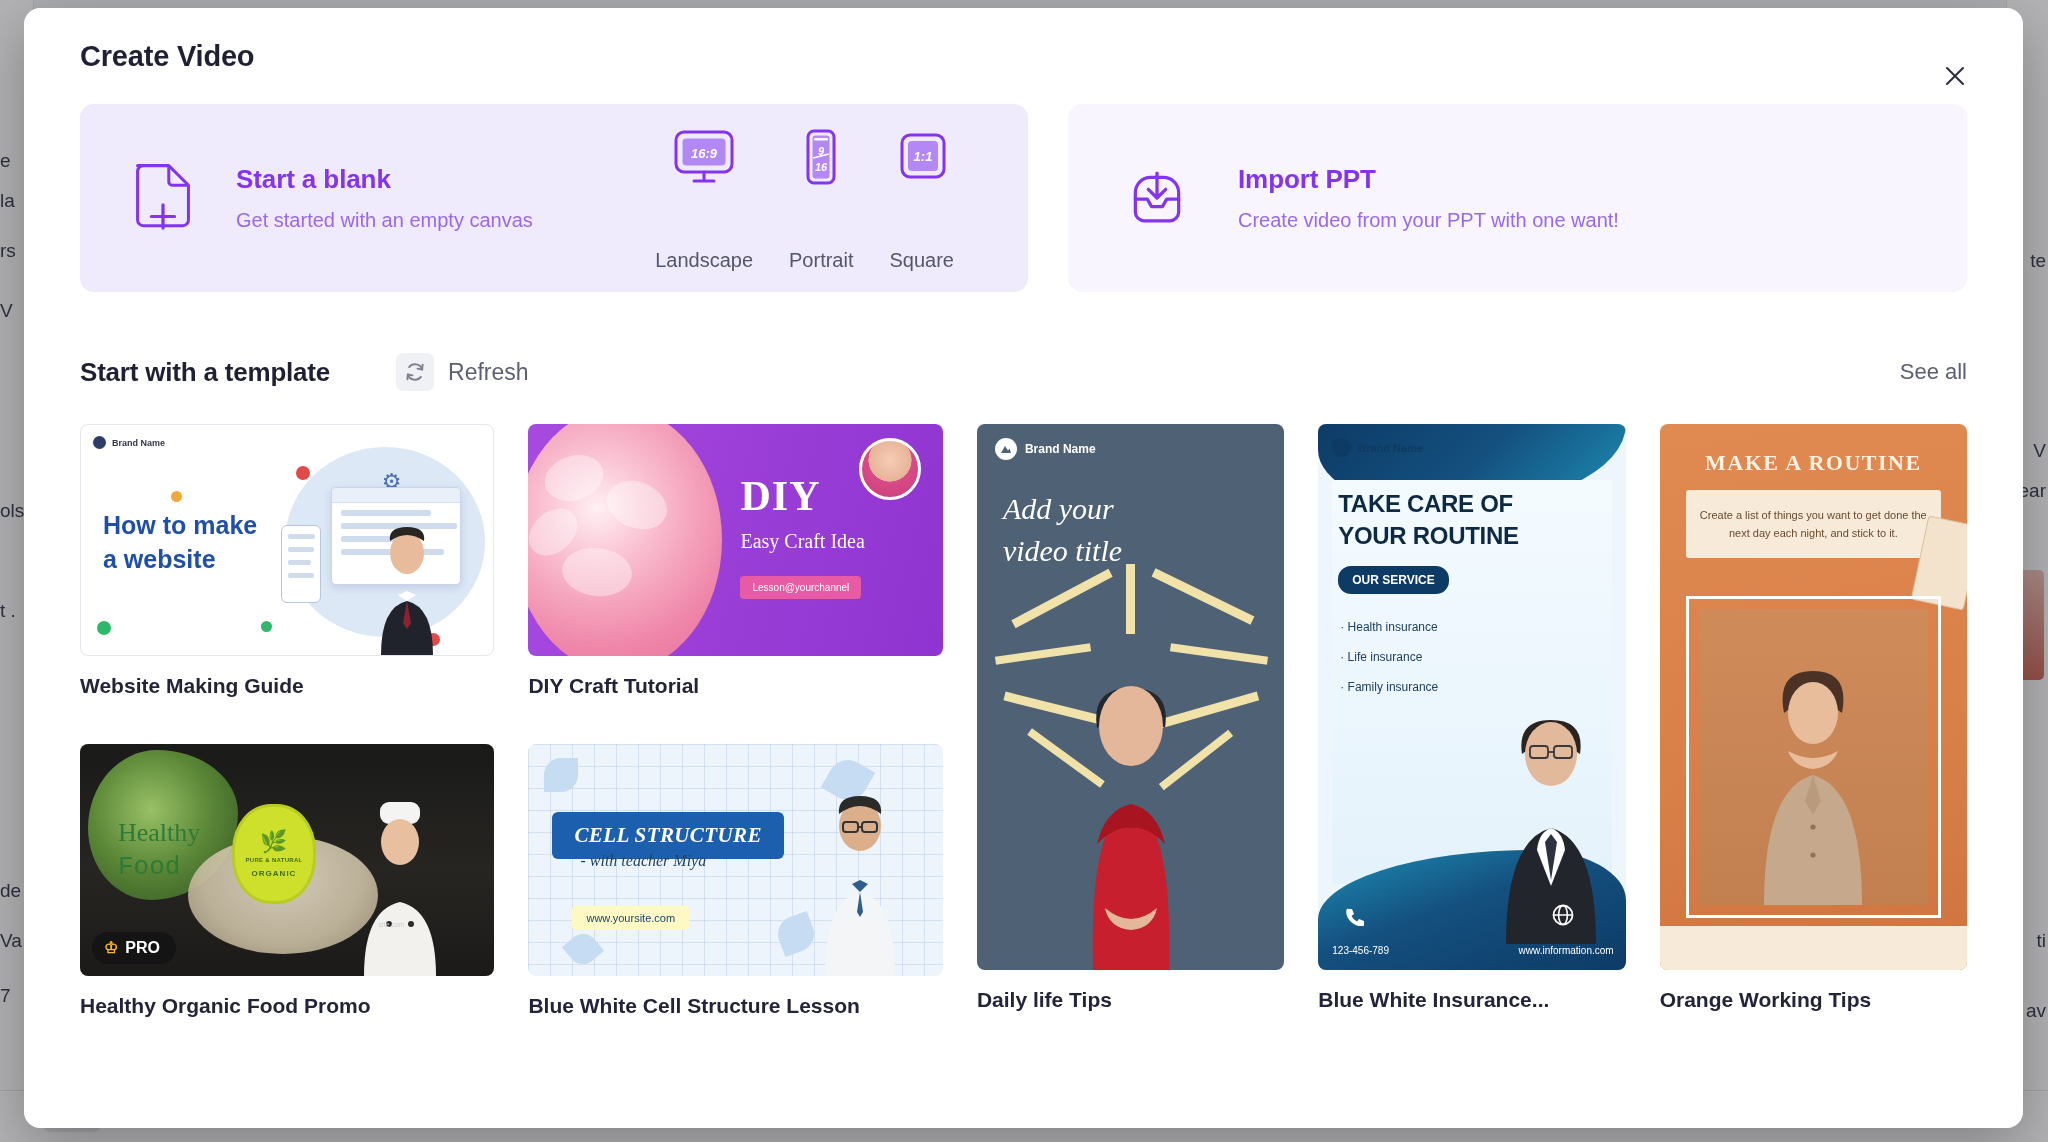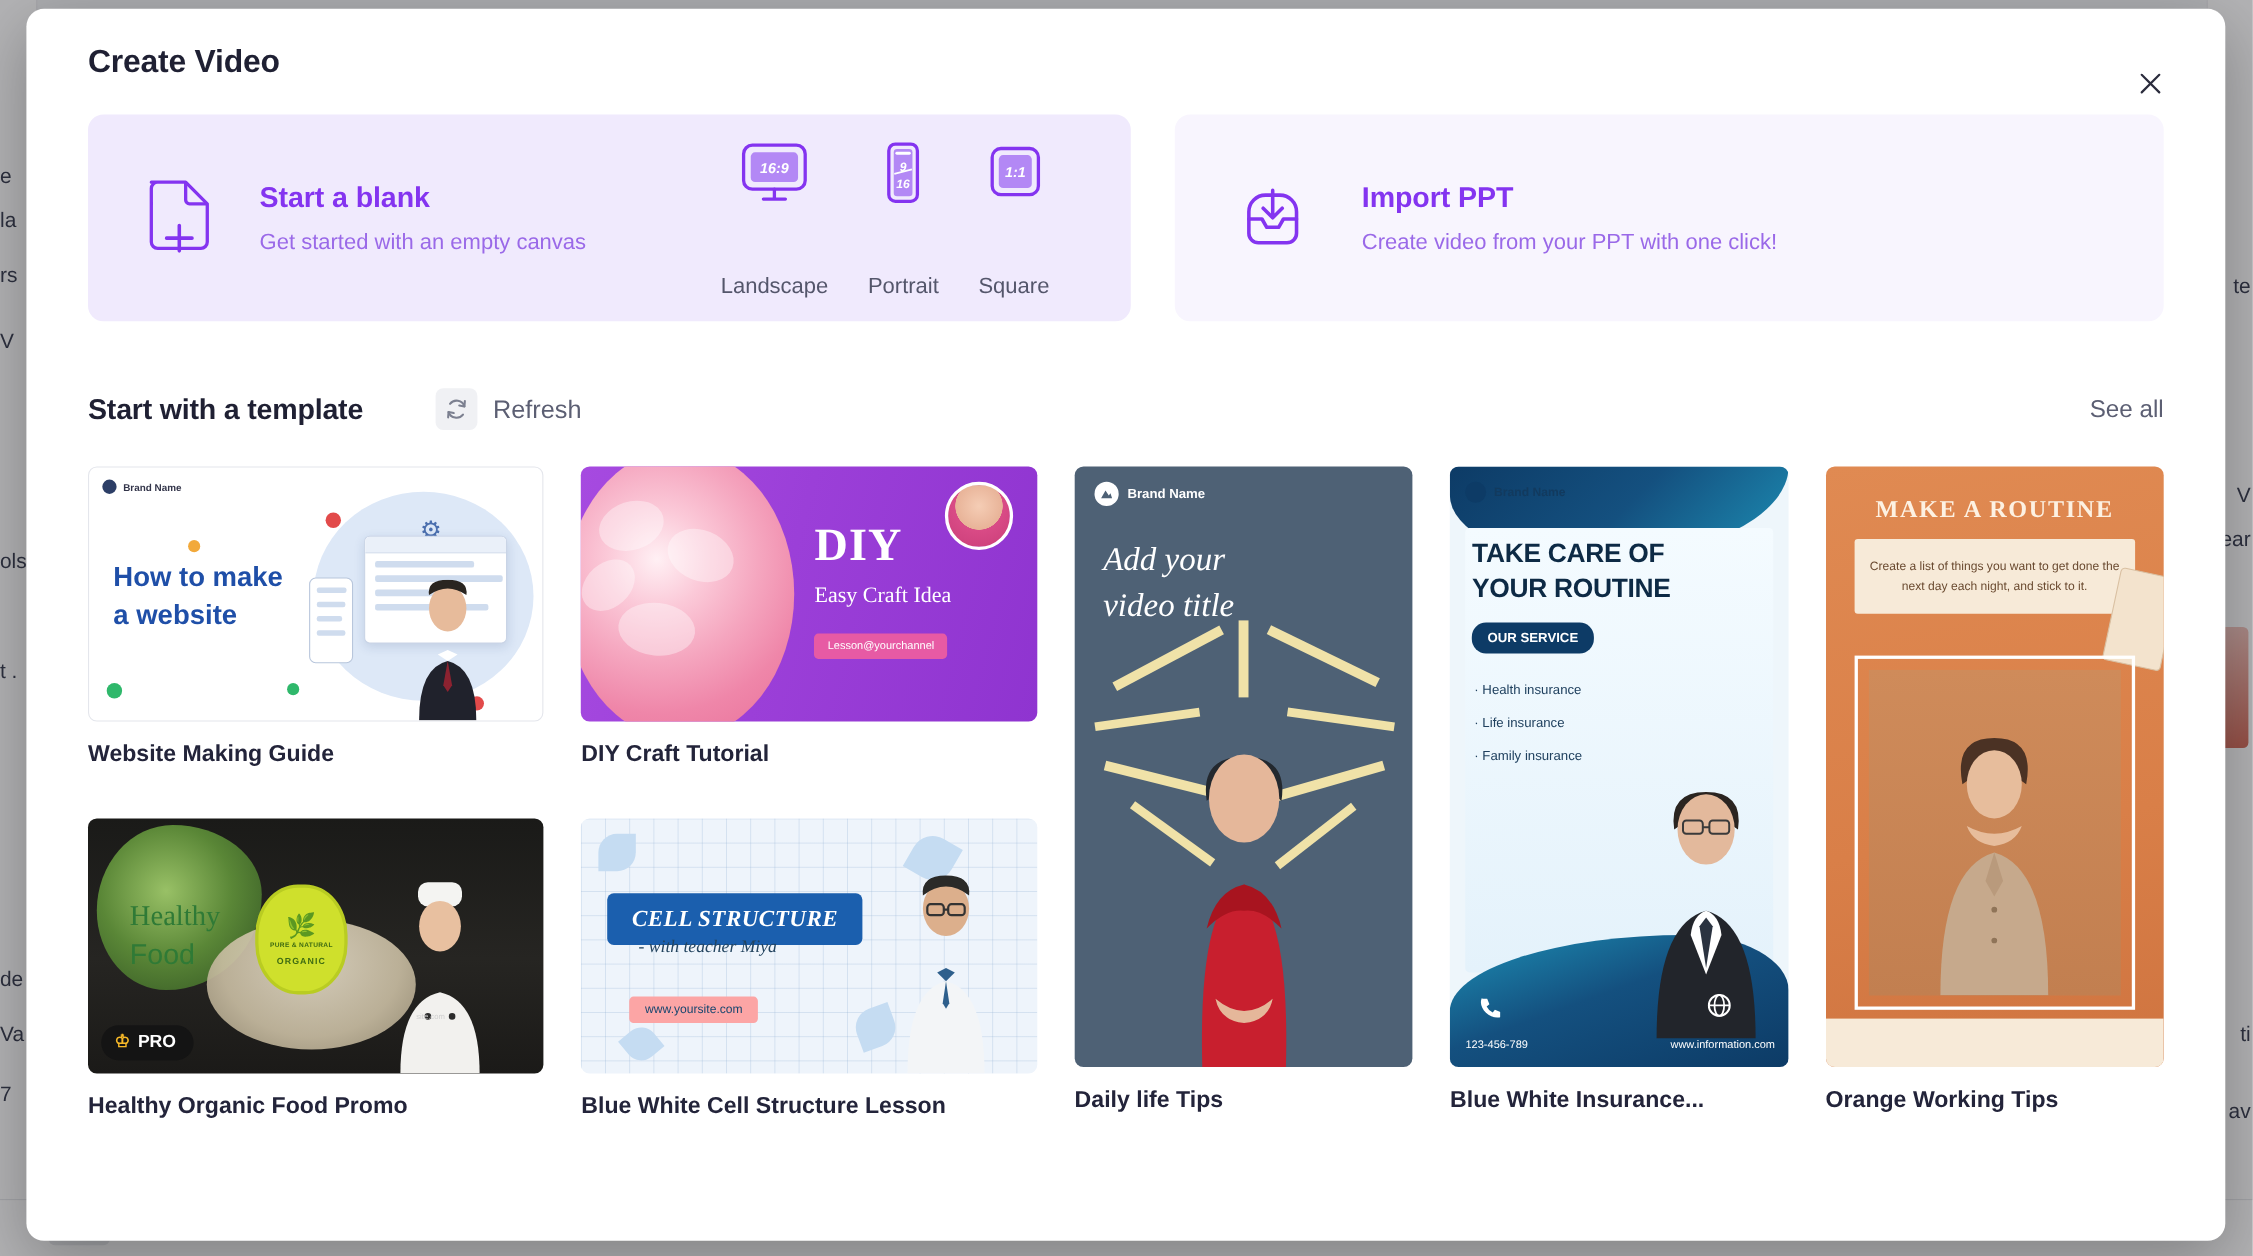--- a/index.html
+++ b/index.html
@@ -432,21 +432,21 @@
     opacity: .9;
   }
   #thumb-food .h1 {
     position: absolute; left: 38px; top: 74px;
     font-size: 26px; color: #2f7a36;
     font-family: "Liberation Serif", serif;
   }
   #thumb-food .h2 {
     position: absolute; left: 38px; top: 108px;
     font-size: 26px; color: #2f7a36;
-    font-family: Liberation Sans, sans-serif;
+    font-family: Liberation Mono, monospace;
   }
   #thumb-food .seal {
     position: absolute; left: 152px; top: 60px;
     width: 84px; height: 100px;
     border-radius: 46%;
     background: #cfe02c;
     display: flex; flex-direction: column;
     align-items: center; justify-content: center;
     border: 3px solid #b9cc22;
   }
@@ -494,21 +494,21 @@
     font-family: "Liberation Serif", serif;
     letter-spacing: .4px;
   }
   #thumb-cell .teacher {
     position: absolute; left: 52px; top: 108px;
     font-size: 16px; font-style: italic; color: #23445f;
     font-family: "Liberation Serif", serif;
   }
   #thumb-cell .site {
     position: absolute; left: 44px; top: 162px;
-    background: #fca5a5; color: #17466f;
+    background: #fef9c3; color: #17466f;
     font-size: 11px; padding: 6px 14px; border-radius: 4px;
   }
   #thumb-cell .scientist {
     position: absolute; right: 20px; bottom: 0;
     width: 126px; height: 194px;
   }
 </style>
 </head>
 <body>
 
@@ -604,21 +604,21 @@
     </div>
 
     <div class="panel" id="panel-import">
       <svg id="import-icon" viewBox="0 0 72 58">
         <path d="M16 30 v-6 a14 14 0 0 1 14 -14 h12 a14 14 0 0 1 14 14 v6" fill="none" stroke="#8434f0" stroke-width="3" stroke-linecap="round"></path>
         <path d="M36 6 v22 M28 21 l8 8 l8 -8" fill="none" stroke="#8434f0" stroke-width="3" stroke-linecap="round" stroke-linejoin="round"></path>
         <path d="M16 30 v12 a8 8 0 0 0 8 8 h24 a8 8 0 0 0 8 -8 v-12 h-11 l-4 7 h-10 l-4 -7 z" fill="none" stroke="#8434f0" stroke-width="3" stroke-linejoin="round"></path>
       </svg>
       <div class="panel-text">
         <div class="panel-heading">Import PPT</div>
-        <div class="panel-sub">Create video from your PPT with one click!</div>
+        <div class="panel-sub">Create video from your PPT with one want!</div>
       </div>
     </div>
 
   </div>
 
   <div id="templates-section">
 
     <div id="templates-header">
       <div id="templates-title">Start with a template</div>
       <div id="refresh-button">

